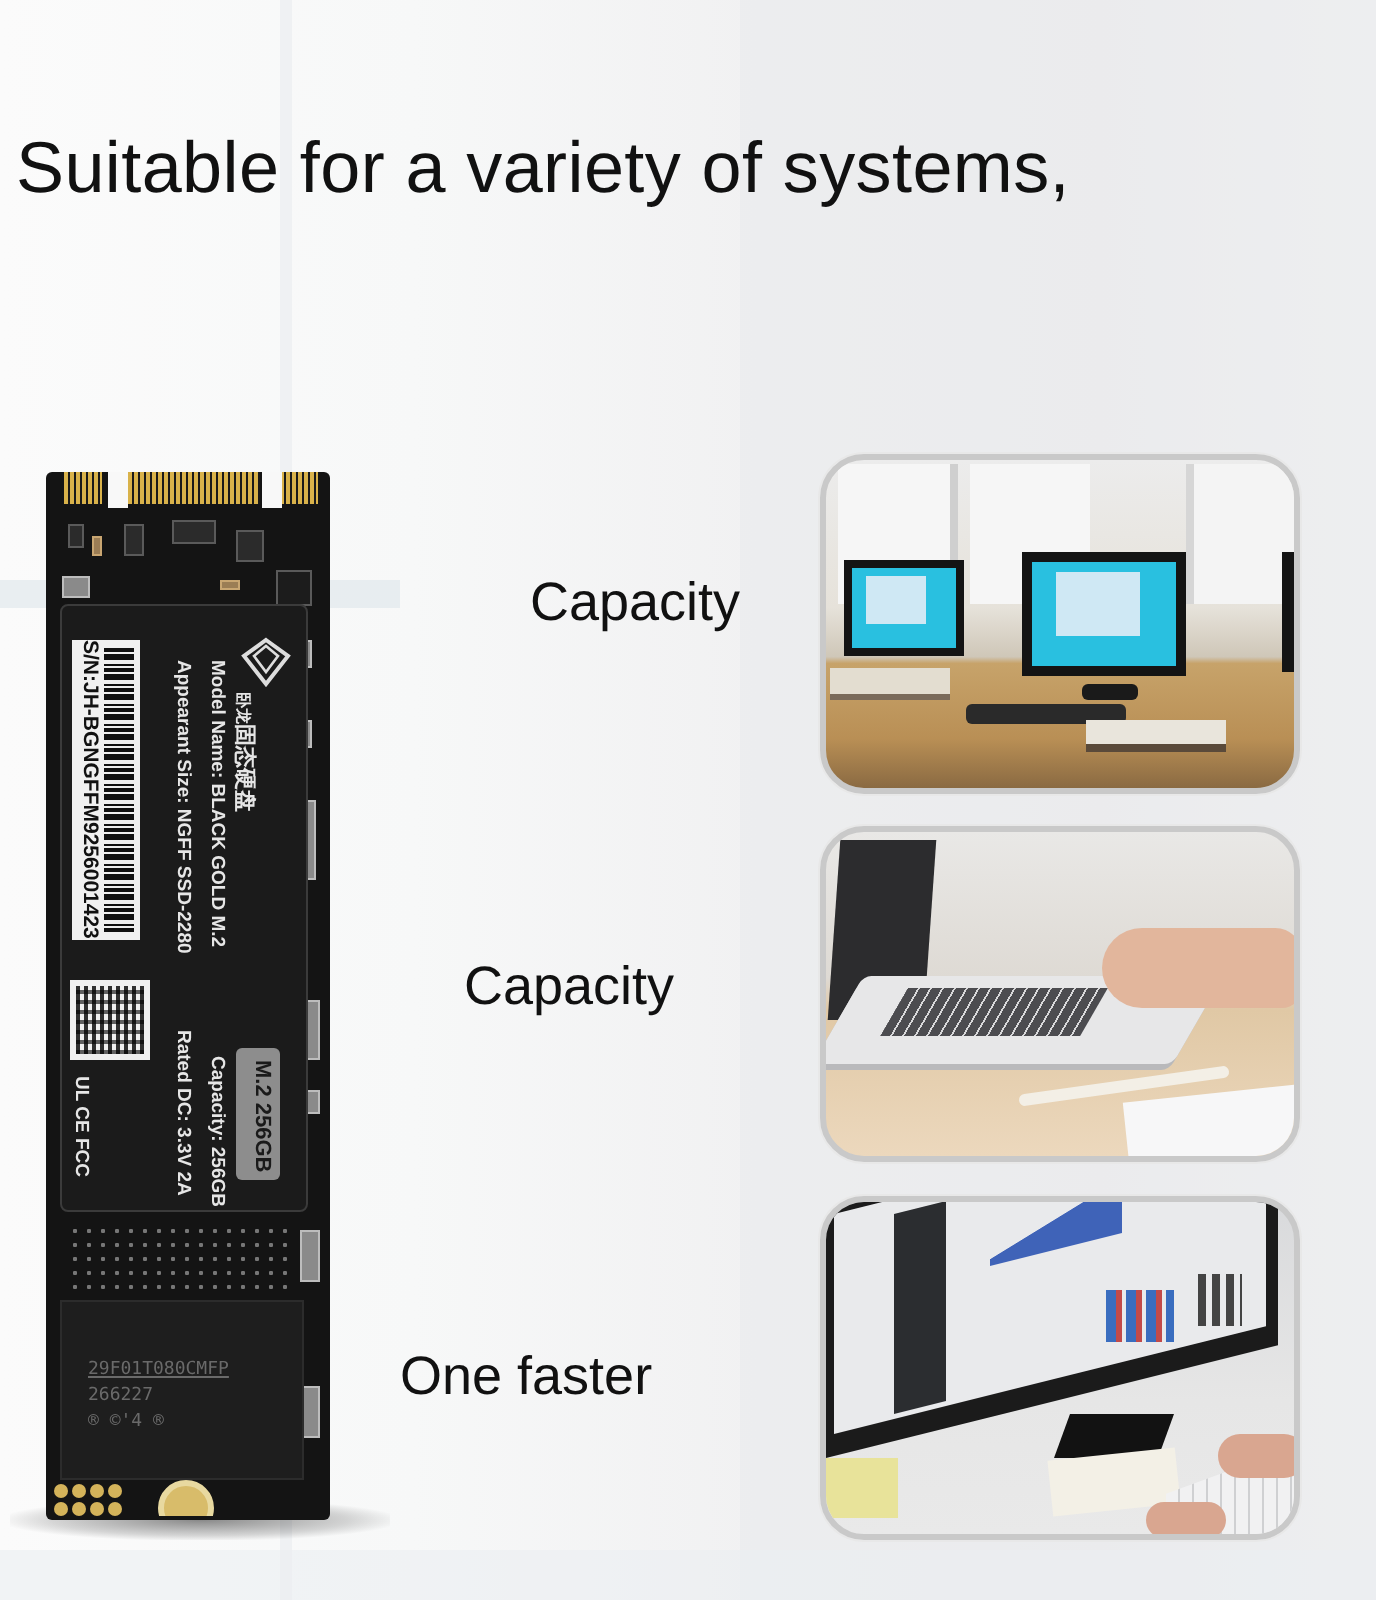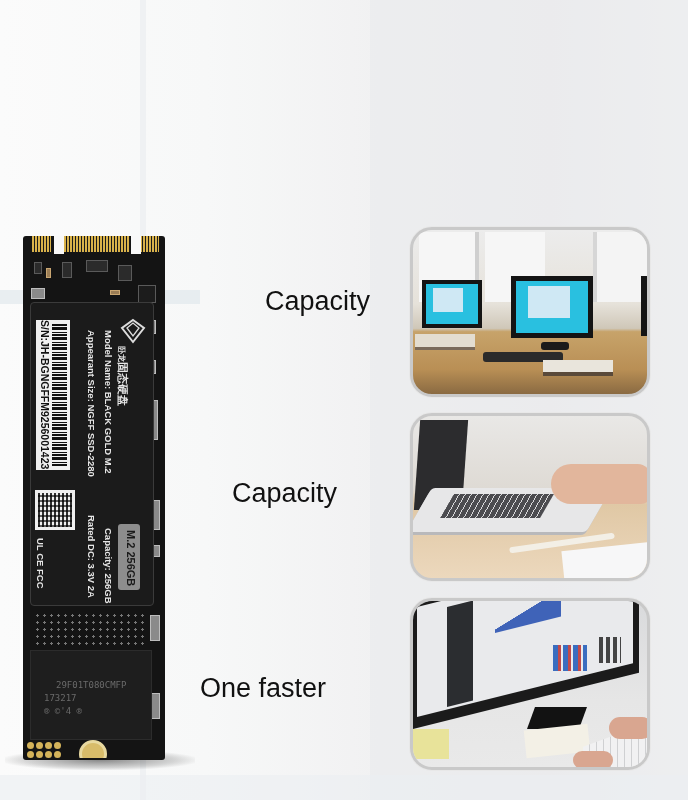--- a/index.html
+++ b/index.html
@@ -86,20 +86,21 @@
 </style>
 </head>
 <body>
 
 <div class="bg-pane" style="left:370px;top:0;width:318px;height:800px;"></div>
 <div class="bg-streak" style="left:0;top:290px;width:200px;height:14px;background:rgba(215,225,232,0.5);"></div>
 <div class="bg-streak" style="left:140px;top:0;width:6px;height:800px;background:rgba(225,230,235,0.4);"></div>
 <div class="bg-streak" style="left:0;top:775px;width:688px;height:25px;background:rgba(235,238,241,0.6);"></div>
 
 <div class="headline">
+  <div>Suitable for a variety of systems,</div>
 </div>
 
 <div>
   <div class="ssd-shadow"></div>
   <div class="ssd"></div>
 
   <div class="pins" style="left:32px;width:19px;"></div>
   <div class="pins" style="left:64px;width:66px;"></div>
   <div class="pins" style="left:140px;width:19px;"></div>
   <div class="notch" style="left:54px;"></div>
@@ -142,22 +143,22 @@
     </div>
   <div class="rot" style="left:46px;top:538px;">UL CE FCC</div>
 
   <div class="rot" style="left:114px;top:528px;">Capacity: 256GB</div>
   <div class="rot" style="left:97px;top:515px;">Rated DC: 3.3V 2A</div>
   <div class="cap-badge"></div>
   <div class="rot" style="left:137px;top:530px;color:#1a1a1a;font-size:11px;">M.2 256GB</div>
 
   <div class="bga"></div>
   <div class="chip"></div>
-  <div class="chip-text" style="left:56px;top:680px;">29F01T080CMFP</div>
-  <div class="chip-text" style="left:44px;top:693px;">173217</div>
+  <div class="chip-text" style="left:44px;top:680px;text-decoration:underline;">29F01T080CMFP</div>
+  <div class="chip-text" style="left:44px;top:693px;">266227</div>
   <div class="chip-text" style="left:44px;top:706px;">® ©'4 ®</div>
 
   <div class="gold-pad" style="left:27px;top:742px;"></div>
   <div class="gold-pad" style="left:36px;top:742px;"></div>
   <div class="gold-pad" style="left:45px;top:742px;"></div>
   <div class="gold-pad" style="left:54px;top:742px;"></div>
   <div class="gold-pad" style="left:27px;top:751px;"></div>
   <div class="gold-pad" style="left:36px;top:751px;"></div>
   <div class="gold-pad" style="left:45px;top:751px;"></div>
   <div class="gold-pad" style="left:54px;top:751px;"></div>

